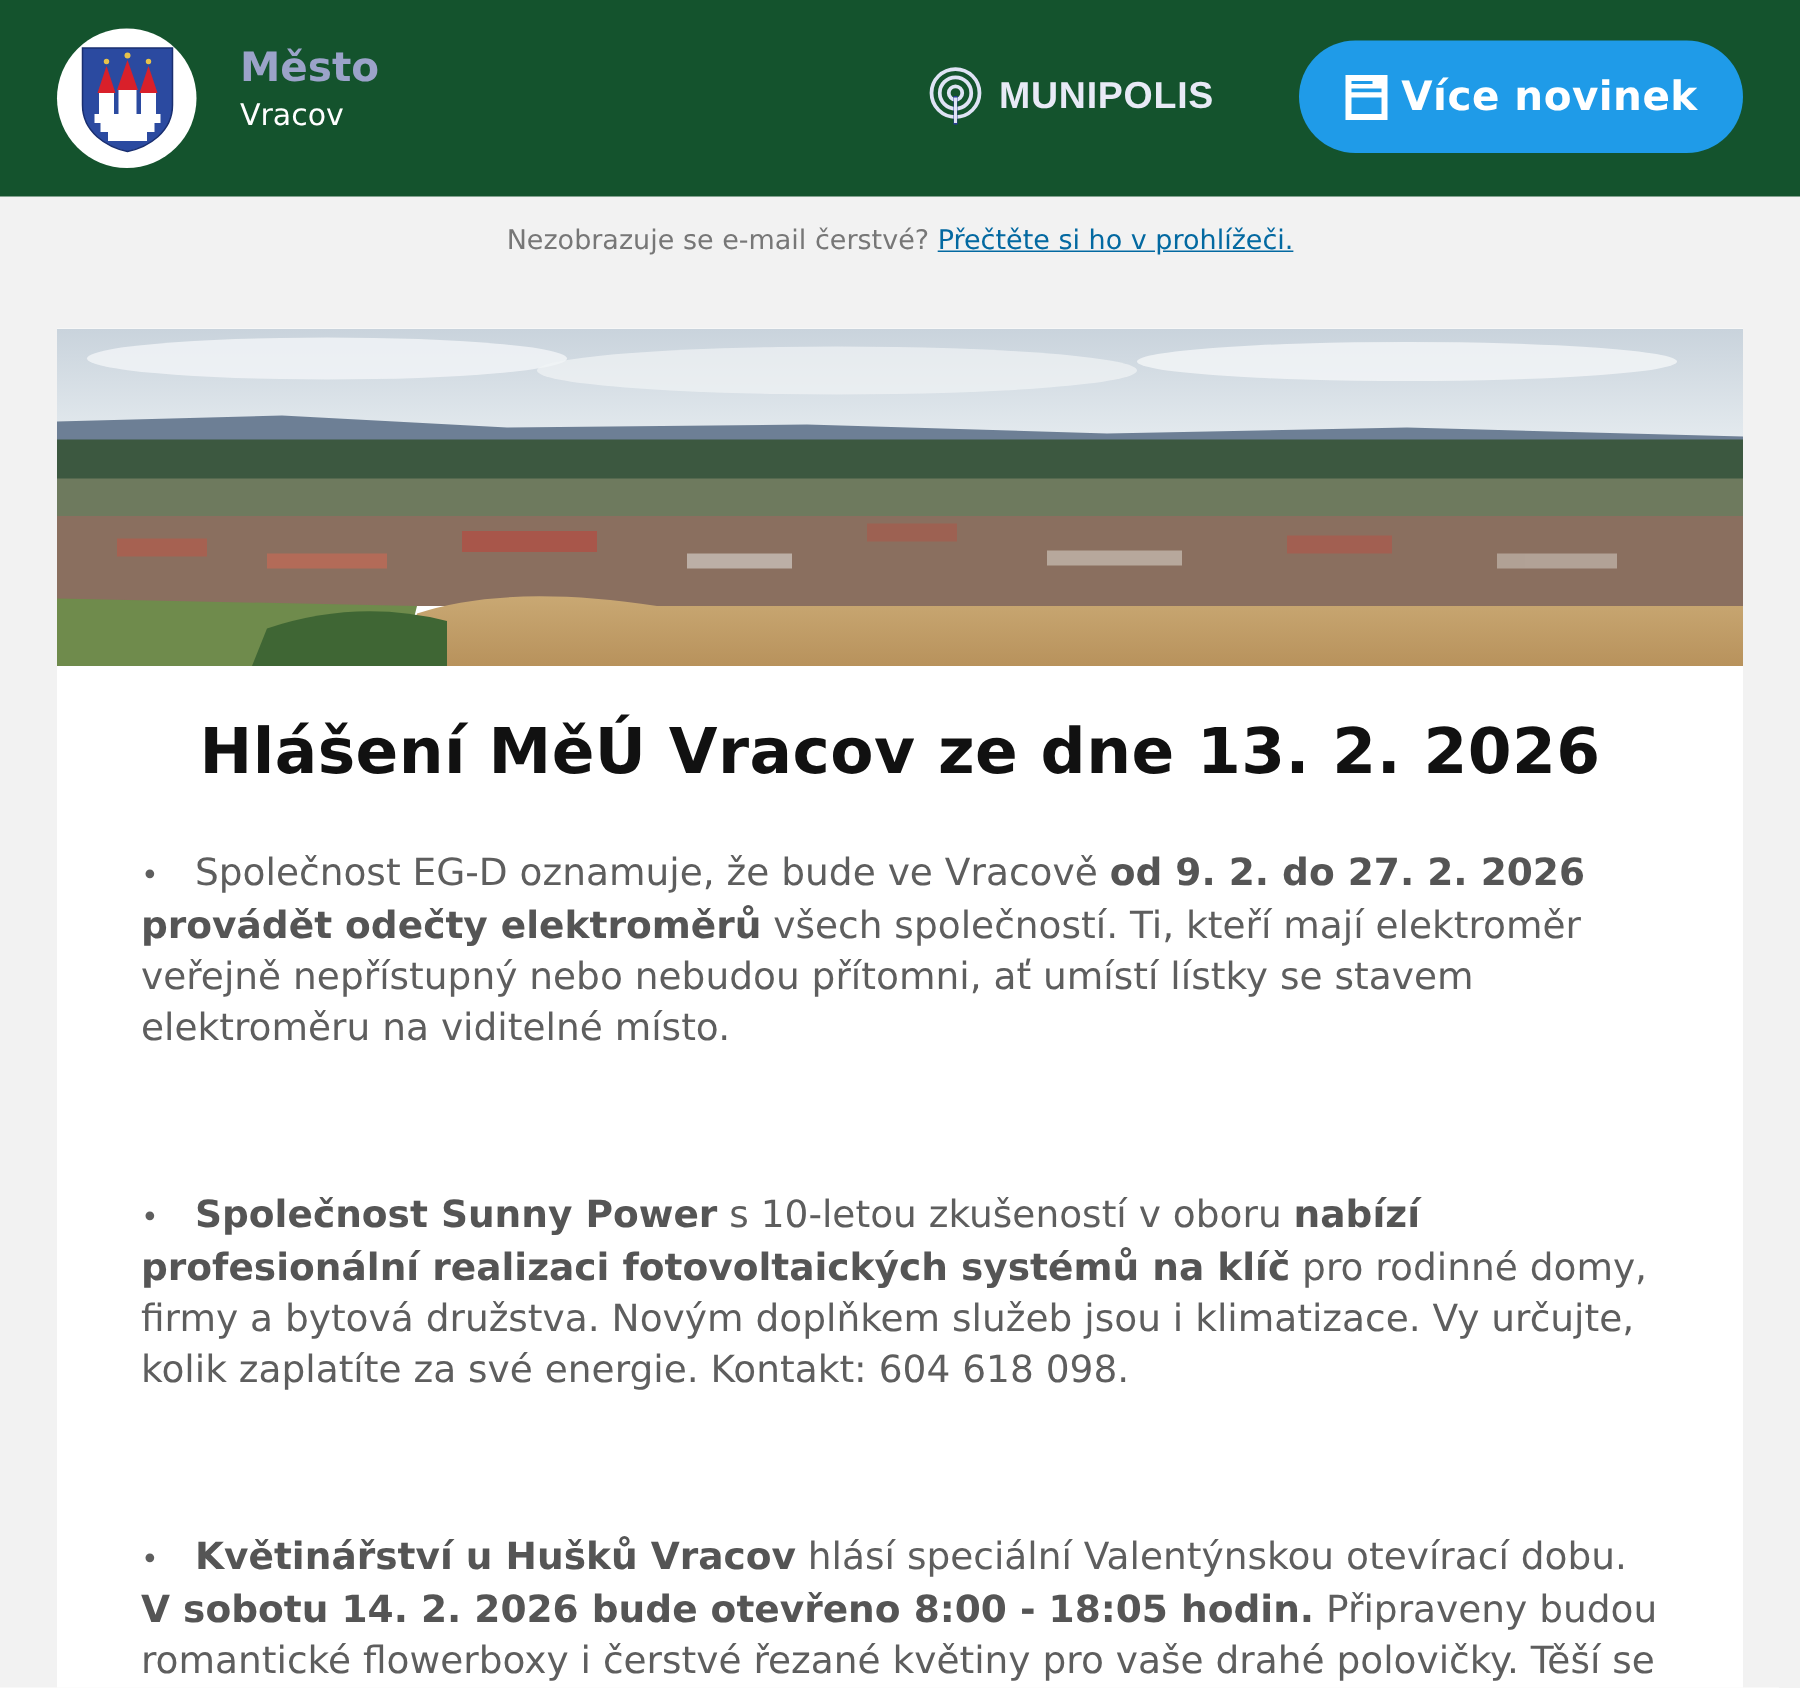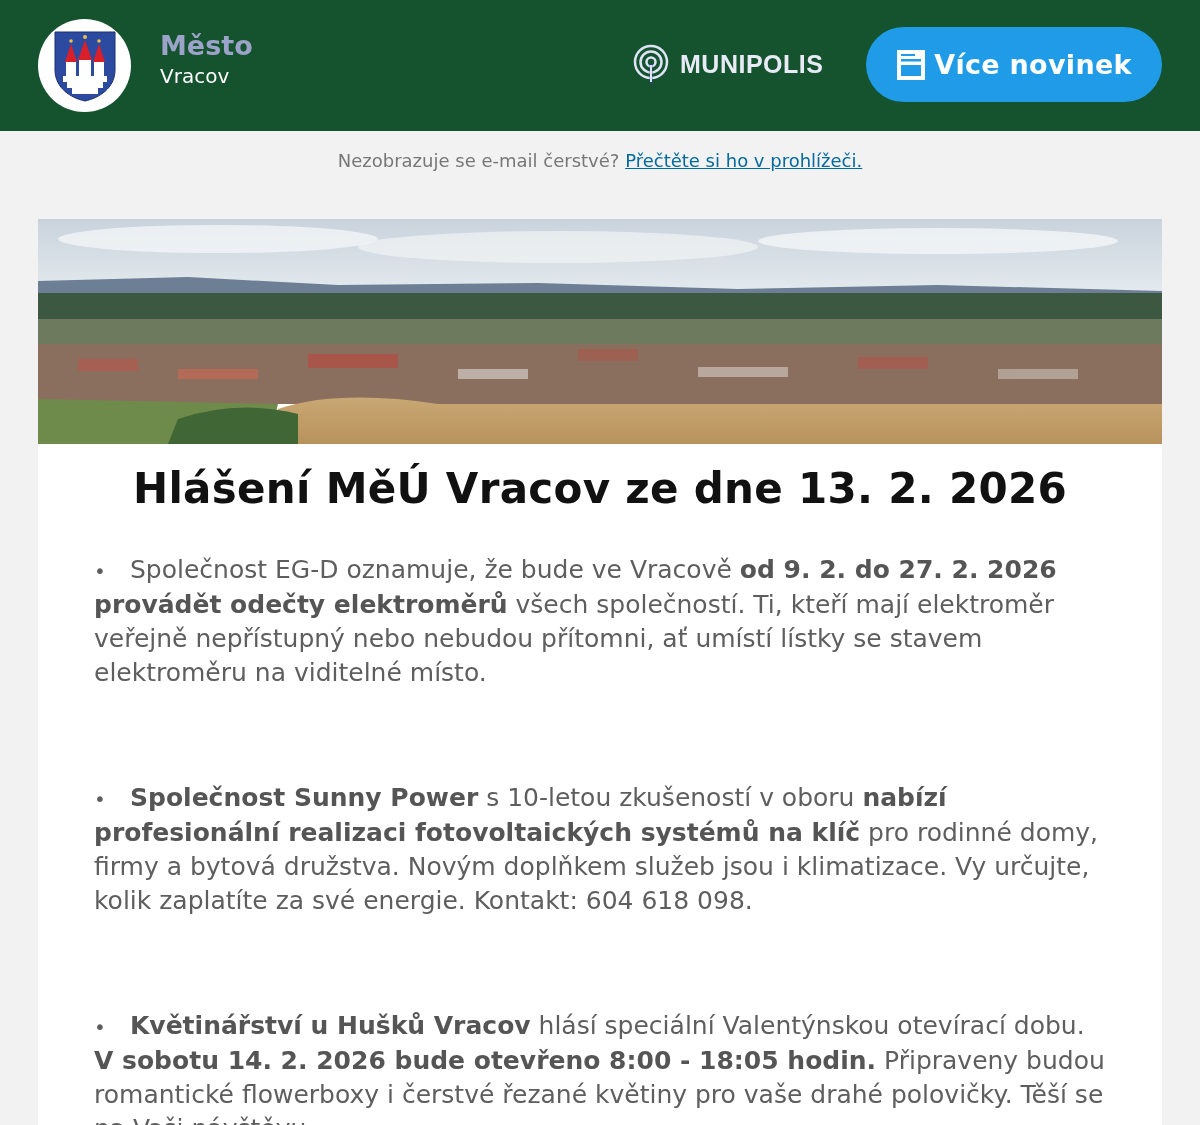--- a/index.html
+++ b/index.html
@@ -3,31 +3,31 @@
 <meta charset="utf-8">
 <style>
   * { box-sizing: border-box; margin: 0; padding: 0; }
   html, body { width: 1200px; height: 1125px; overflow: hidden; }
   body { background: #f2f2f2; font-family: "DejaVu Sans", sans-serif; color: #5a5a5a; }
 
   .header { position: absolute; left: 0; top: 0; width: 1200px; height: 131px; background: #14532d; }
   .logo-circle { position: absolute; left: 38px; top: 19px; width: 93px; height: 93px; border-radius: 50%; background: #ffffff; display: flex; align-items: center; justify-content: center; }
   .brand-top { position: absolute; left: 160px; top: 30px; font-size: 27px; font-weight: bold; color: #9ba3c9; }
   .brand-bottom { position: absolute; left: 160px; top: 64px; font-size: 20px; color: #ffffff; }
-  .munipolis { position: absolute; left: 632px; top: 44px; display: flex; align-items: center; gap: 10px; }
+  .munipolis { position: absolute; left: 618px; top: 44px; display: flex; align-items: center; gap: 10px; }
   .munipolis-text { font-family: "Liberation Sans", sans-serif; font-weight: bold; font-size: 25px; color: #e8eaf6; letter-spacing: 0.5px; }
   .more-btn { position: absolute; left: 866px; top: 27px; width: 296px; height: 75px; border-radius: 38px; background: #1f9be8; display: flex; align-items: center; justify-content: center; gap: 8px; cursor: pointer; }
   .more-btn-label { color: #ffffff; font-weight: bold; font-size: 27px; letter-spacing: 0.3px; }
 
   .preheader { position: absolute; left: 0; top: 150px; width: 1200px; text-align: center; font-size: 18px; color: #777777; }
   .preheader a { color: #0369a1; text-decoration: underline; }
 
   .card { position: absolute; left: 38px; top: 219px; width: 1124px; height: 906px; background: #ffffff; overflow: hidden; }
   .hero { width: 1124px; height: 225px; position: relative; overflow: hidden; }
-  .title { text-align: center; font-size: 42px; font-weight: bold; color: #111111; margin-top: 20px; letter-spacing: 0.3px; }
+  .title { text-align: center; font-size: 42px; font-weight: bold; color: #111111; margin-top: 32px; letter-spacing: 0.3px; }
   .items { margin-top: 40px; padding: 0 56px; }
   .item { font-size: 25px; line-height: 34px; color: #5e5e5e; margin-bottom: 91px; hyphens: auto; }
   .item .bullet { display: inline-block; width: 36px; font-size: 20px; }
   .item b { color: #555555; }
 </style>
 </head>
 <body>
 
 <div class="header">
   <div class="logo-circle">

